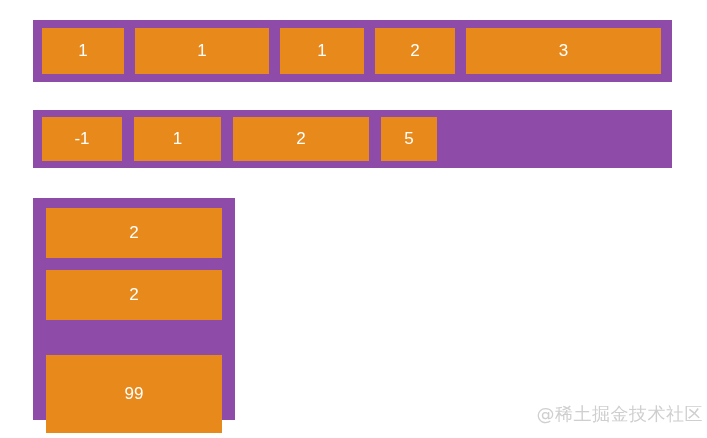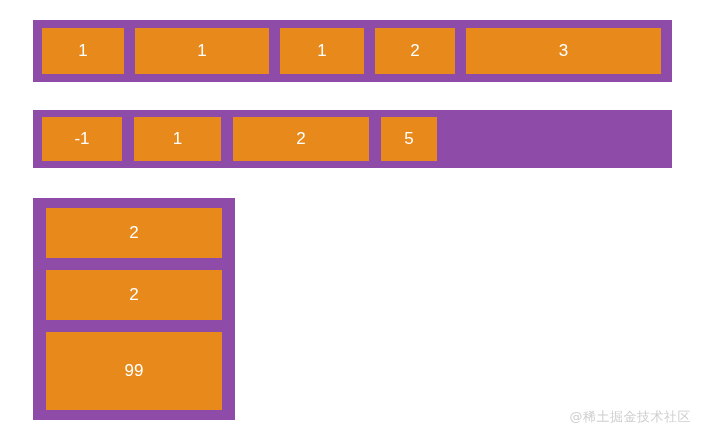--- a/index.html
+++ b/index.html
@@ -86,24 +86,24 @@
     width: 202px;
     height: 222px;
     padding: 10px 13px;
     gap: 12px;
   }
   #column-one .flex-item { width: 100%; }
 
   
   #watermark {
     position: absolute;
-    right: 16px;
+    right: 4px;
     bottom: 12px;
     color: #cfcfcf;
-    font-size: 13px;
+    font-size: 18px;
     letter-spacing: 0.5px;
     font-family: "DejaVu Sans", sans-serif;
     user-select: none;
   }
 </style>
 </head>
 <body style="background: rgb(255, 255, 255);">
 
 <div class="canvas">
 
@@ -118,18 +118,18 @@
   <div class="flex-container row-container" id="row-two" style="background: rgb(142, 75, 168);">
     <div class="flex-item" style="flex: 0 0 80px; background: rgb(232, 137, 28); color: rgb(255, 255, 255);">-1</div>
     <div class="flex-item" style="flex: 0 0 87px; background: rgb(232, 137, 28); color: rgb(255, 255, 255);">1</div>
     <div class="flex-item" style="flex: 0 0 136px; background: rgb(232, 137, 28); color: rgb(255, 255, 255);">2</div>
     <div class="flex-item" style="flex: 0 0 56px; background: rgb(232, 137, 28); color: rgb(255, 255, 255);">5</div>
   </div>
 
   <div class="flex-container column-container" id="column-one" style="background: rgb(142, 75, 168);">
     <div class="flex-item" style="flex: 0 0 50px; background: rgb(232, 137, 28); color: rgb(255, 255, 255);">2</div>
     <div class="flex-item" style="flex: 0 0 50px; background: rgb(232, 137, 28); color: rgb(255, 255, 255);">2</div>
-    <div class="flex-item" style="flex: 0 0 78px; background: rgb(232, 137, 28); color: rgb(255, 255, 255);">99</div>
+    <div class="flex-item" style="flex: 0 0 78px; background: rgb(232, 137, 28); color: rgb(255, 255, 255); margin-top: 23px;">99</div>
   </div>
 
   <div id="watermark" style="color: rgb(207, 207, 207);">@稀土掘金技术社区</div>
 
 </div>
 
 </body></html>

